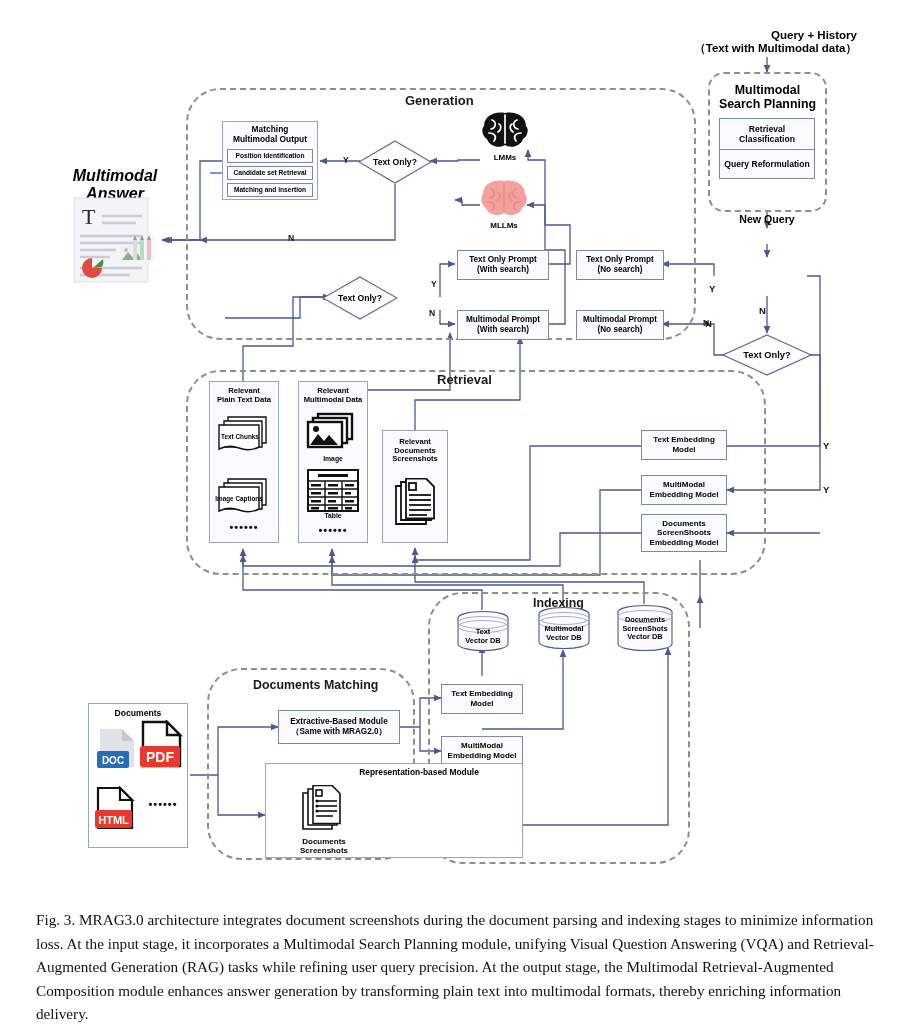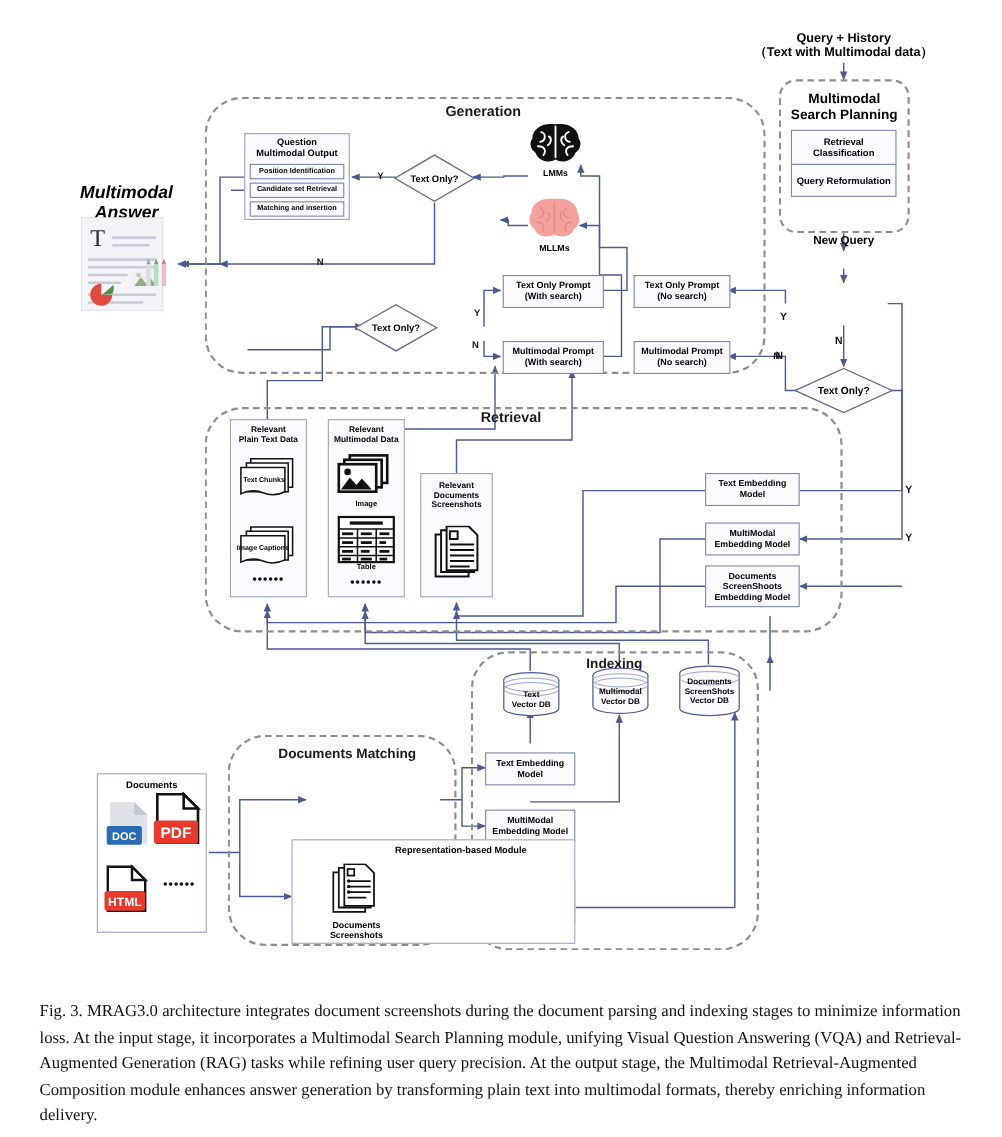--- a/index.html
+++ b/index.html
@@ -116,21 +116,21 @@
 
     <g stroke="#4a5a92" stroke-width="1.3" fill="none">
       <path d="M767,110 L767,110"></path>
       <path d="M820,276 L820,276"></path>
       <path d="M330,297 L300,297 L300,318 L225,318"></path>
       <path d="M222,173 L210,173"></path>
       <path d="M700,596 L700,570 L700,560"></path>
     </g>
   </svg>
 
-  <div class="lbl" style="left:677px;top:26px;width:180px;height:32px;flex-direction:column;font-size:11.5px;font-weight:bold;">
+  <div class="lbl" style="left:677px;top:26px;width:180px;height:32px;flex-direction:column;font-size:11.5px;font-weight:bold;align-items:flex-end;">
     <span>Query + History</span>
     <span>（Text with Multimodal data）</span>
   </div>
 
   <div class="dashgrp" style="left:708px;top:72px;width:119px;height:140px;border-radius:16px;"></div>
   <div class="lbl" style="left:708px;top:80px;width:119px;height:34px;flex-direction:column;font-size:12.4px;font-weight:bold;">
     <span>Multimodal</span>
     <span>Search Planning</span>
   </div>
   <div class="box" style="left:719px;top:118px;width:96px;height:32px;font-size:8.6px;flex-direction:column;">
@@ -189,21 +189,21 @@
         <rect x="70" y="44" width="4" height="20" fill="#b8dcc0"></rect>
           <path d="M70,44 l2,-5 l2,5 z" fill="#6fae7d"></path>
         <rect x="77" y="44" width="4" height="20" fill="#f0bcc8"></rect>
           <path d="M77,44 l2,-5 l2,5 z" fill="#d4788f"></path>
       </g>
     </svg>
   </div>
 
   <div class="panel" style="left:222px;top:121px;width:96px;height:79px;background:#fafaff;"></div>
   <div class="lbl" style="left:222px;top:123px;width:96px;height:24px;flex-direction:column;font-size:8.4px;font-weight:bold;">
-    <span>Question</span>
+    <span>Matching</span>
     <span>Multimodal Output</span>
   </div>
   <div class="box" style="left:227px;top:149px;width:86px;height:14px;font-size:6.6px;">
     <span>Position Identification</span>
   </div>
   <div class="box" style="left:227px;top:166px;width:86px;height:14px;font-size:6.6px;">
     <span>Candidate set Retrieval</span>
   </div>
   <div class="box" style="left:227px;top:183px;width:86px;height:14px;font-size:6.6px;">
     <span>Matching and insertion</span>
@@ -453,20 +453,24 @@
   </div>
   <div class="box" style="left:438px;top:800px;width:85px;height:40px;font-size:8px;flex-direction:column;">
     <span>Documents</span>
     <span>ScreenShoots</span>
     <span>Embedding Model</span>
   </div>
 
   <div class="dashgrp" style="left:207px;top:668px;width:208px;height:192px;"></div>
   <div class="grp-title" style="left:253px;top:678px;font-size:12.4px;"><span>Documents Matching</span></div>
 
+  <div class="box" style="left:278px;top:710px;width:122px;height:34px;font-size:8.2px;flex-direction:column;">
+    <span>Extractive-Based Module</span>
+    <span>（Same with MRAG2.0）</span>
+  </div>
 
   <div class="panel" style="left:265px;top:763px;width:258px;height:95px;background:#fff;"></div>
   <div class="lbl" style="left:265px;top:766px;width:308px;height:14px;font-size:8.4px;font-weight:bold;">
     <span>Representation-based Module</span>
   </div>
   <div class="abs" style="left:300px;top:785px;width:46px;height:50px;">
     <svg viewBox="0 0 46 50" width="46" height="50">
       <path d="M3,8 h21 l8,8 v28 h-29 z" fill="#fff" stroke="#111" stroke-width="1.6"></path>
       <path d="M8,4 h21 l8,8 v28 h-29 z" fill="#fff" stroke="#111" stroke-width="1.6"></path>
       <path d="M13,0.5 h19 l8,8 v30 h-27 z" fill="#fff" stroke="#111" stroke-width="1.6"></path>

